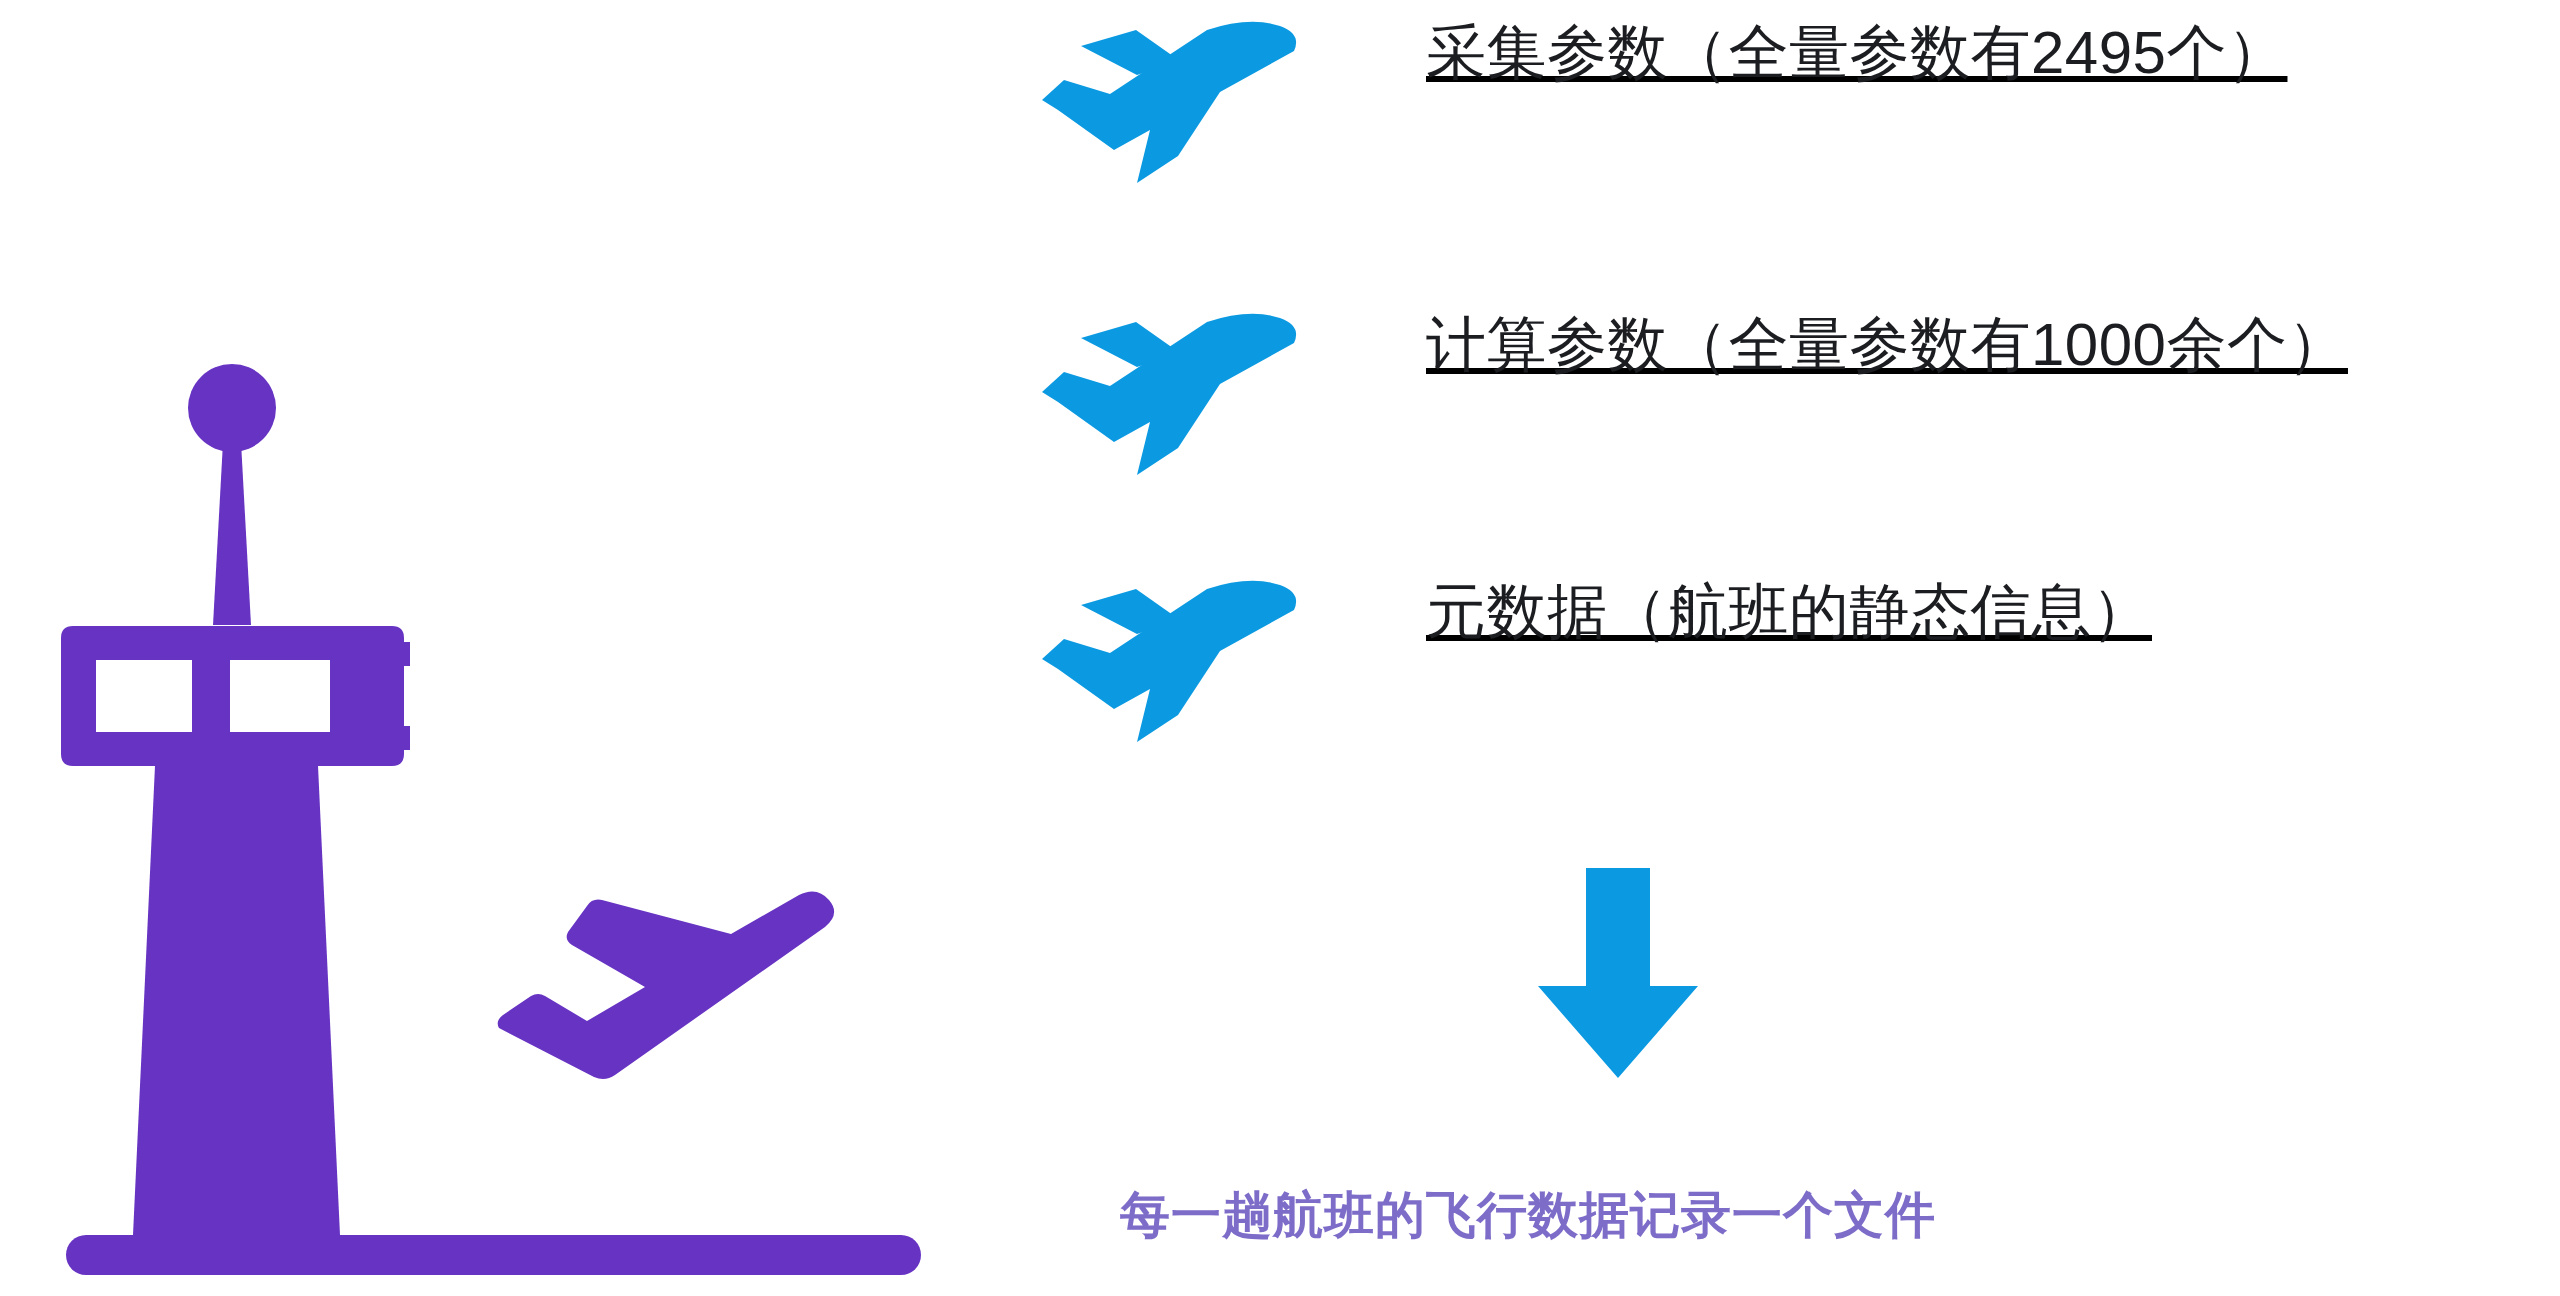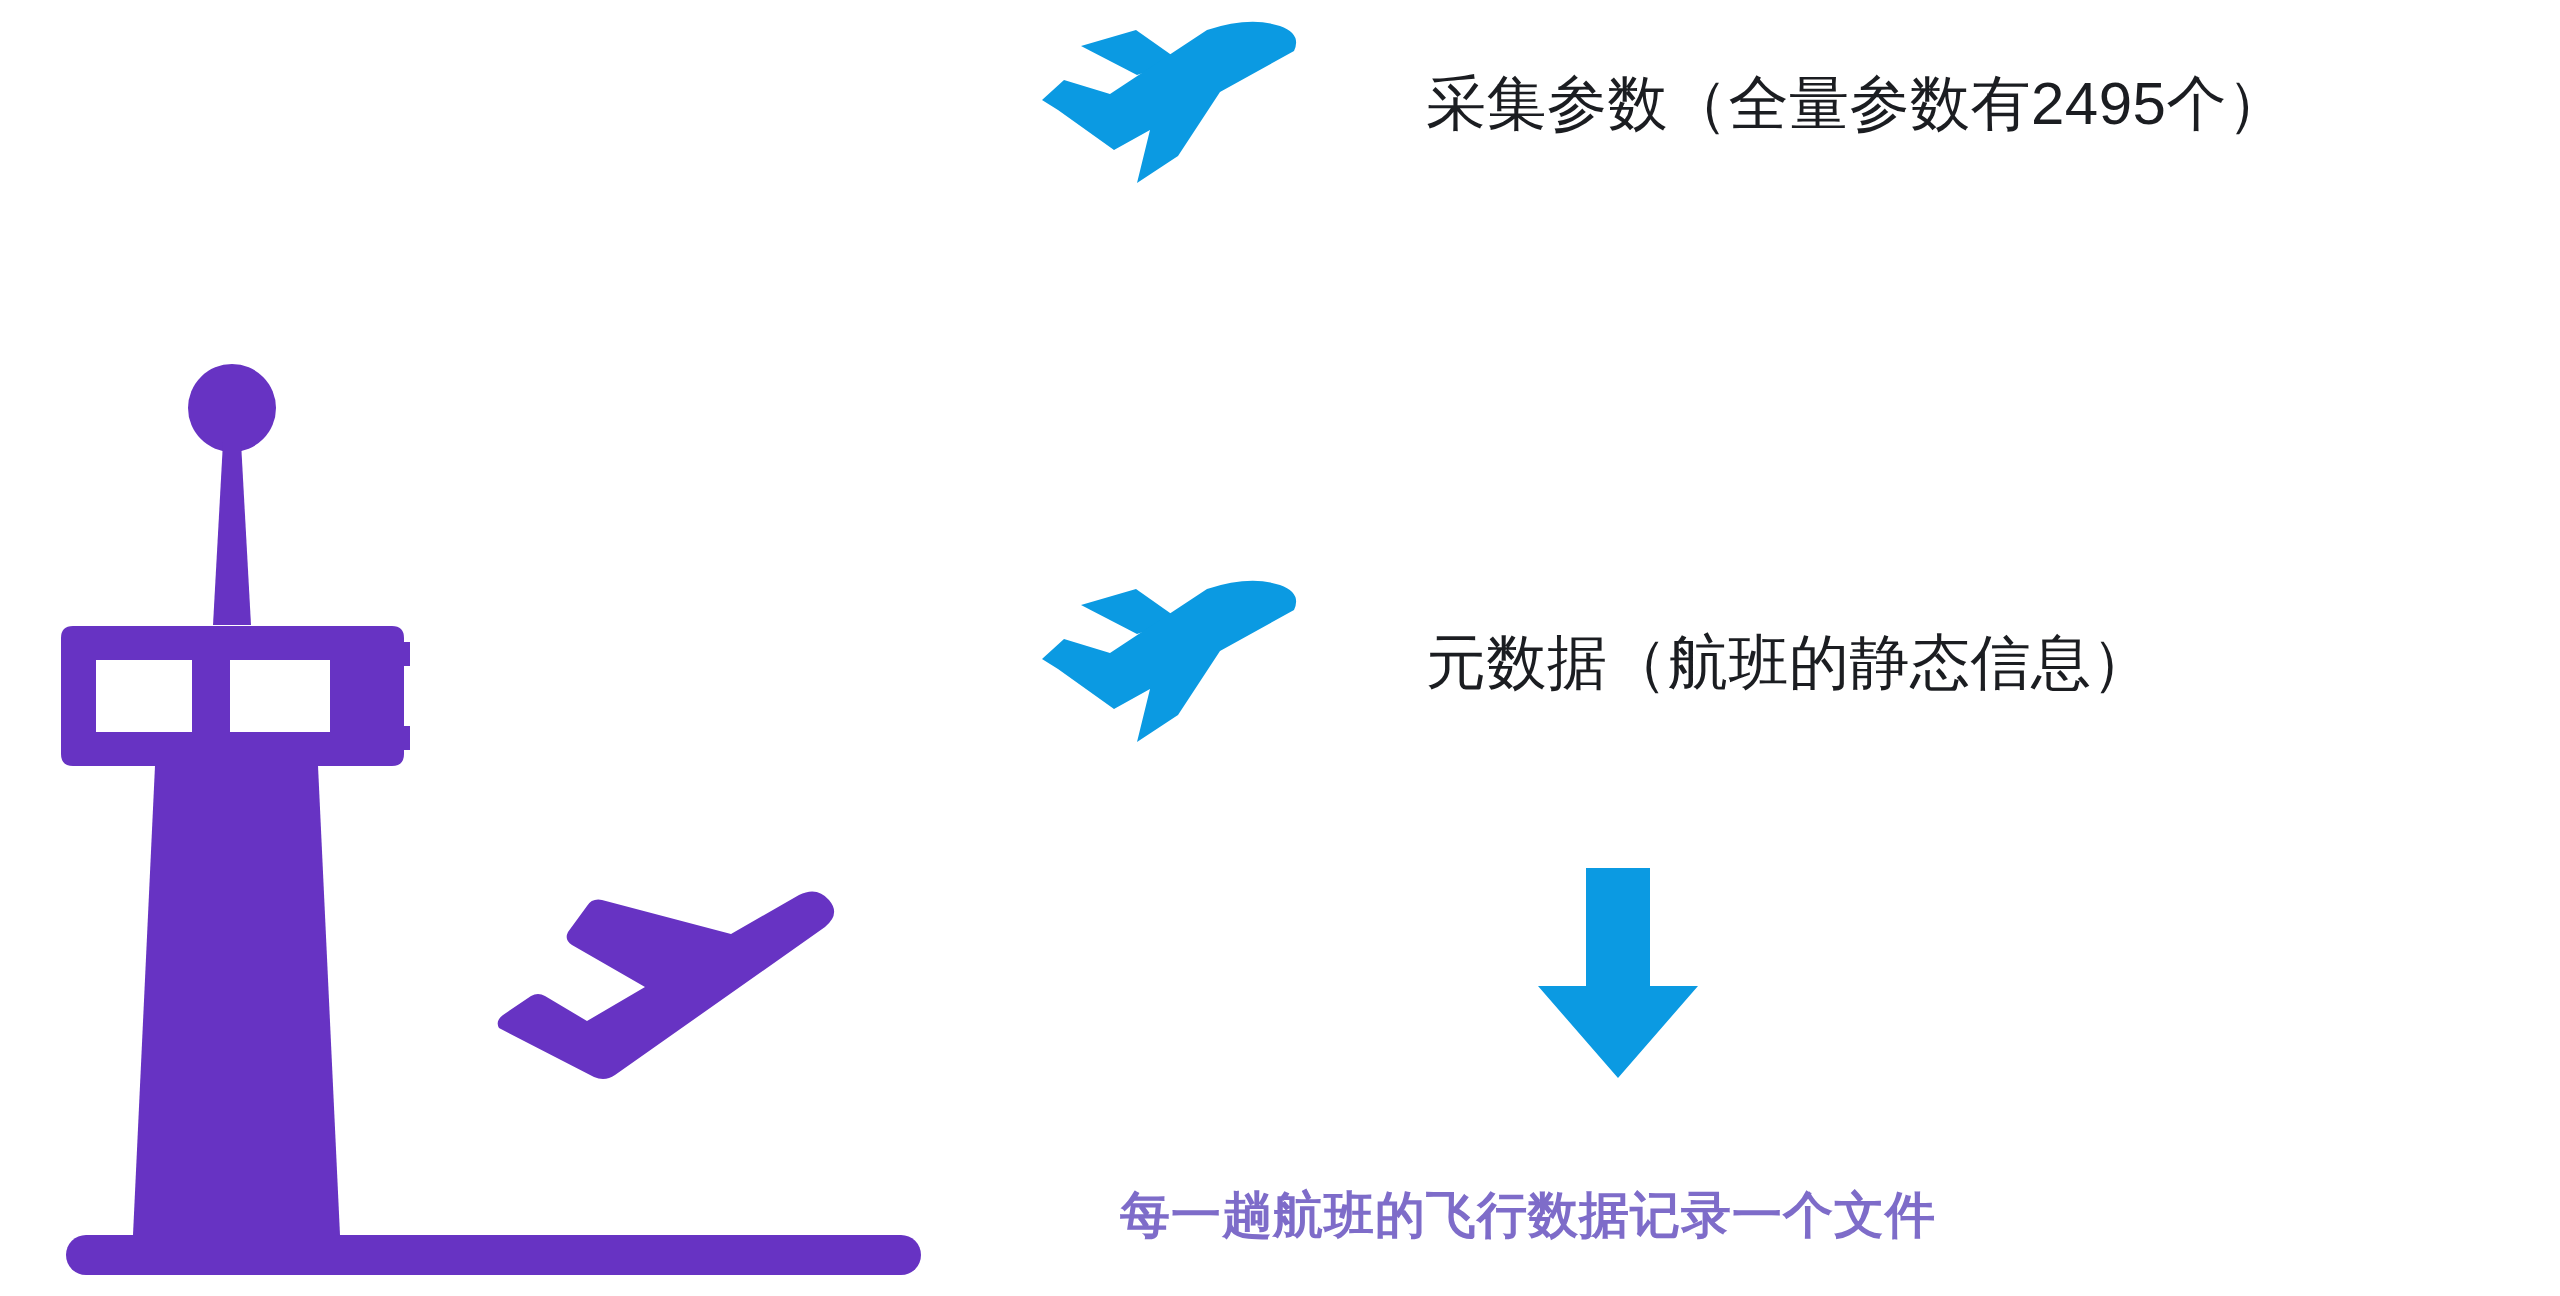--- a/index.html
+++ b/index.html
@@ -18,21 +18,21 @@
     position:absolute;left:0px;top:330px;width:980px;height:966px;
   }
   #tower-illustration svg{display:block;width:100%;height:100%;}
 
   
   #data-list{
     position:absolute;left:1040px;top:0px;width:1520px;height:840px;
   }
   .data-row{
     position:absolute;left:0;width:1520px;height:170px;
-    display:flex;align-items:center;
+    display:flex;text-decoration:underline;
   }
   .data-row.r1{top:18px;}
   .data-row.r2{top:310px;}
   .data-row.r3{top:577px;}
 
   .plane-icon{
     width:290px;height:170px;flex:0 0 290px;
   }
   .plane-icon svg{display:block;width:100%;height:100%;}
 
@@ -127,20 +127,31 @@
 
             <path d="M41 28 L96 12 L140 43 L97 57 Z"></path>
 
             <path d="M167 12 Q210 -2 240 8 Q262 16 254 33 L180 74 L138 138 L97 165 L110 112 L74 132 L18 92 L2 82 L24 62 L70 76 Z"></path>
           </g>
         </svg>
       </span>
       <span class="row-label">采集参数（全量参数有2495个）</span>
     </div>
 
+    <div class="data-row r2">
+      <span class="plane-icon">
+        <svg viewBox="0 0 290 170" xmlns="http://www.w3.org/2000/svg" aria-hidden="true">
+          <g fill="#0b9ae2">
+            <path d="M41 28 L96 12 L140 43 L97 57 Z"></path>
+            <path d="M167 12 Q210 -2 240 8 Q262 16 254 33 L180 74 L138 138 L97 165 L110 112 L74 132 L18 92 L2 82 L24 62 L70 76 Z"></path>
+          </g>
+        </svg>
+      </span>
+      <span class="row-label">计算参数（全量参数有1000余个）</span>
+    </div>
 
     <div class="data-row r3">
       <span class="plane-icon">
         <svg viewBox="0 0 290 170" xmlns="http://www.w3.org/2000/svg" aria-hidden="true">
           <g fill="#0b9ae2">
             <path d="M41 28 L96 12 L140 43 L97 57 Z"></path>
             <path d="M167 12 Q210 -2 240 8 Q262 16 254 33 L180 74 L138 138 L97 165 L110 112 L74 132 L18 92 L2 82 L24 62 L70 76 Z"></path>
           </g>
         </svg>
       </span>

